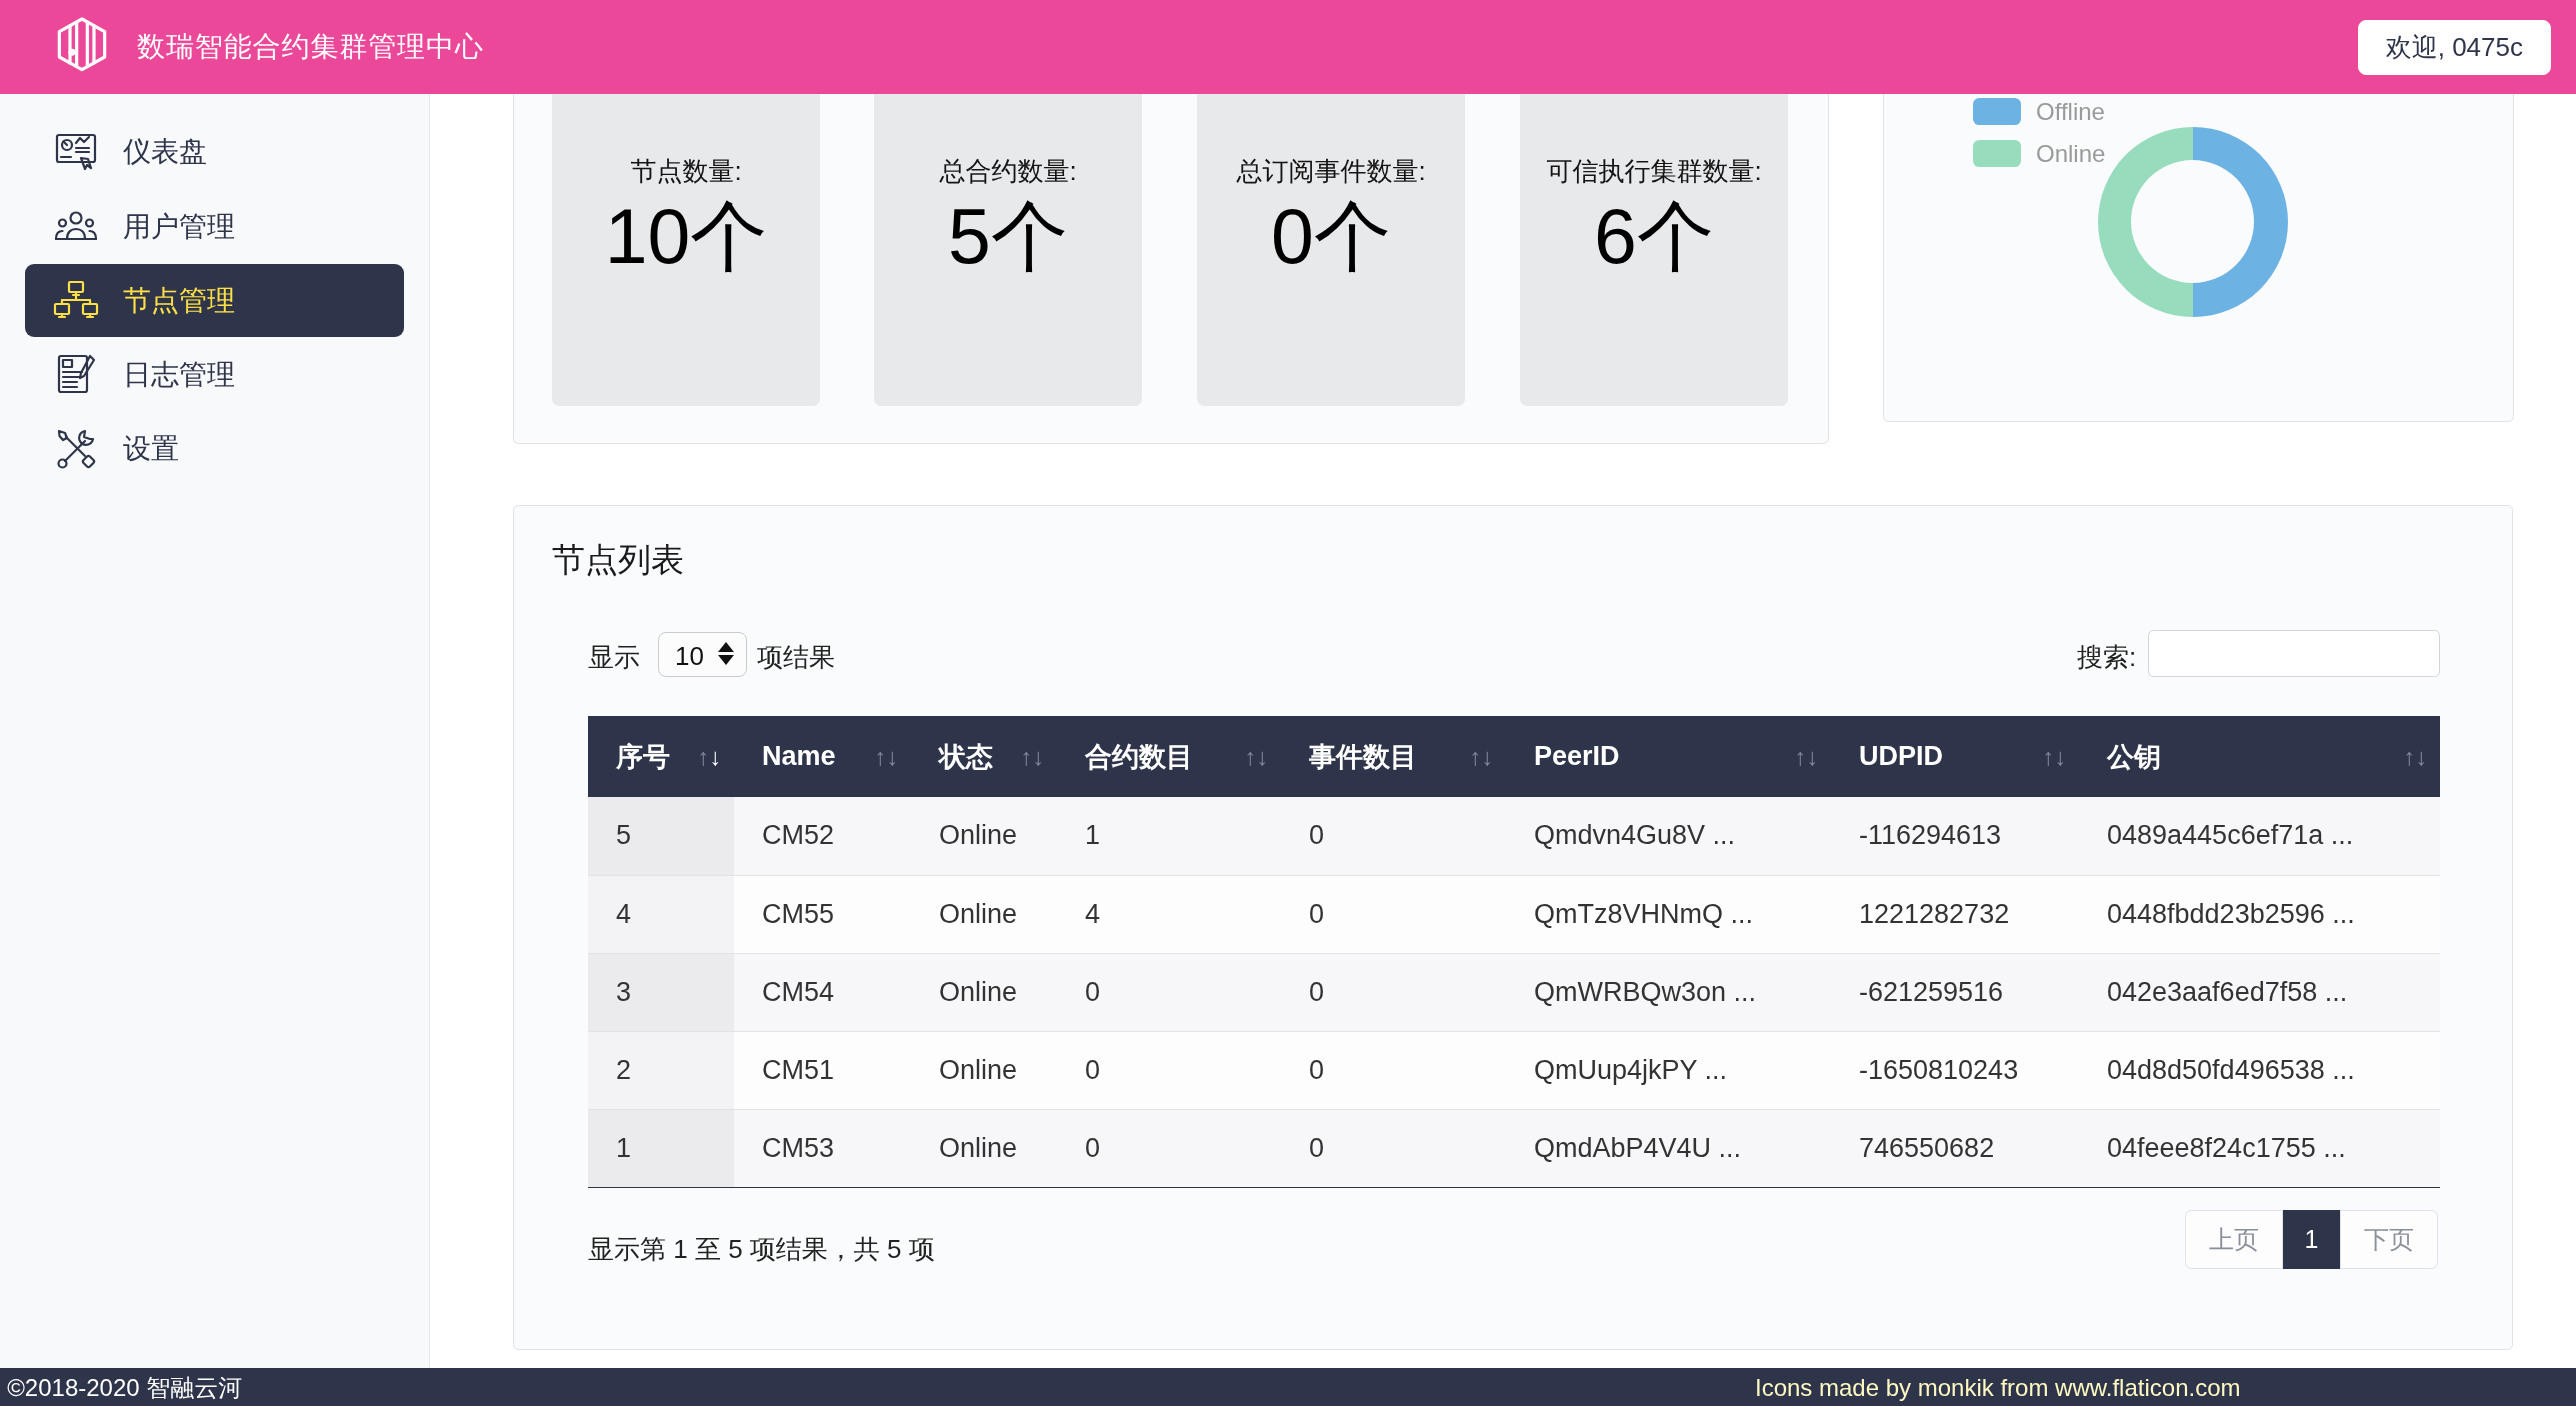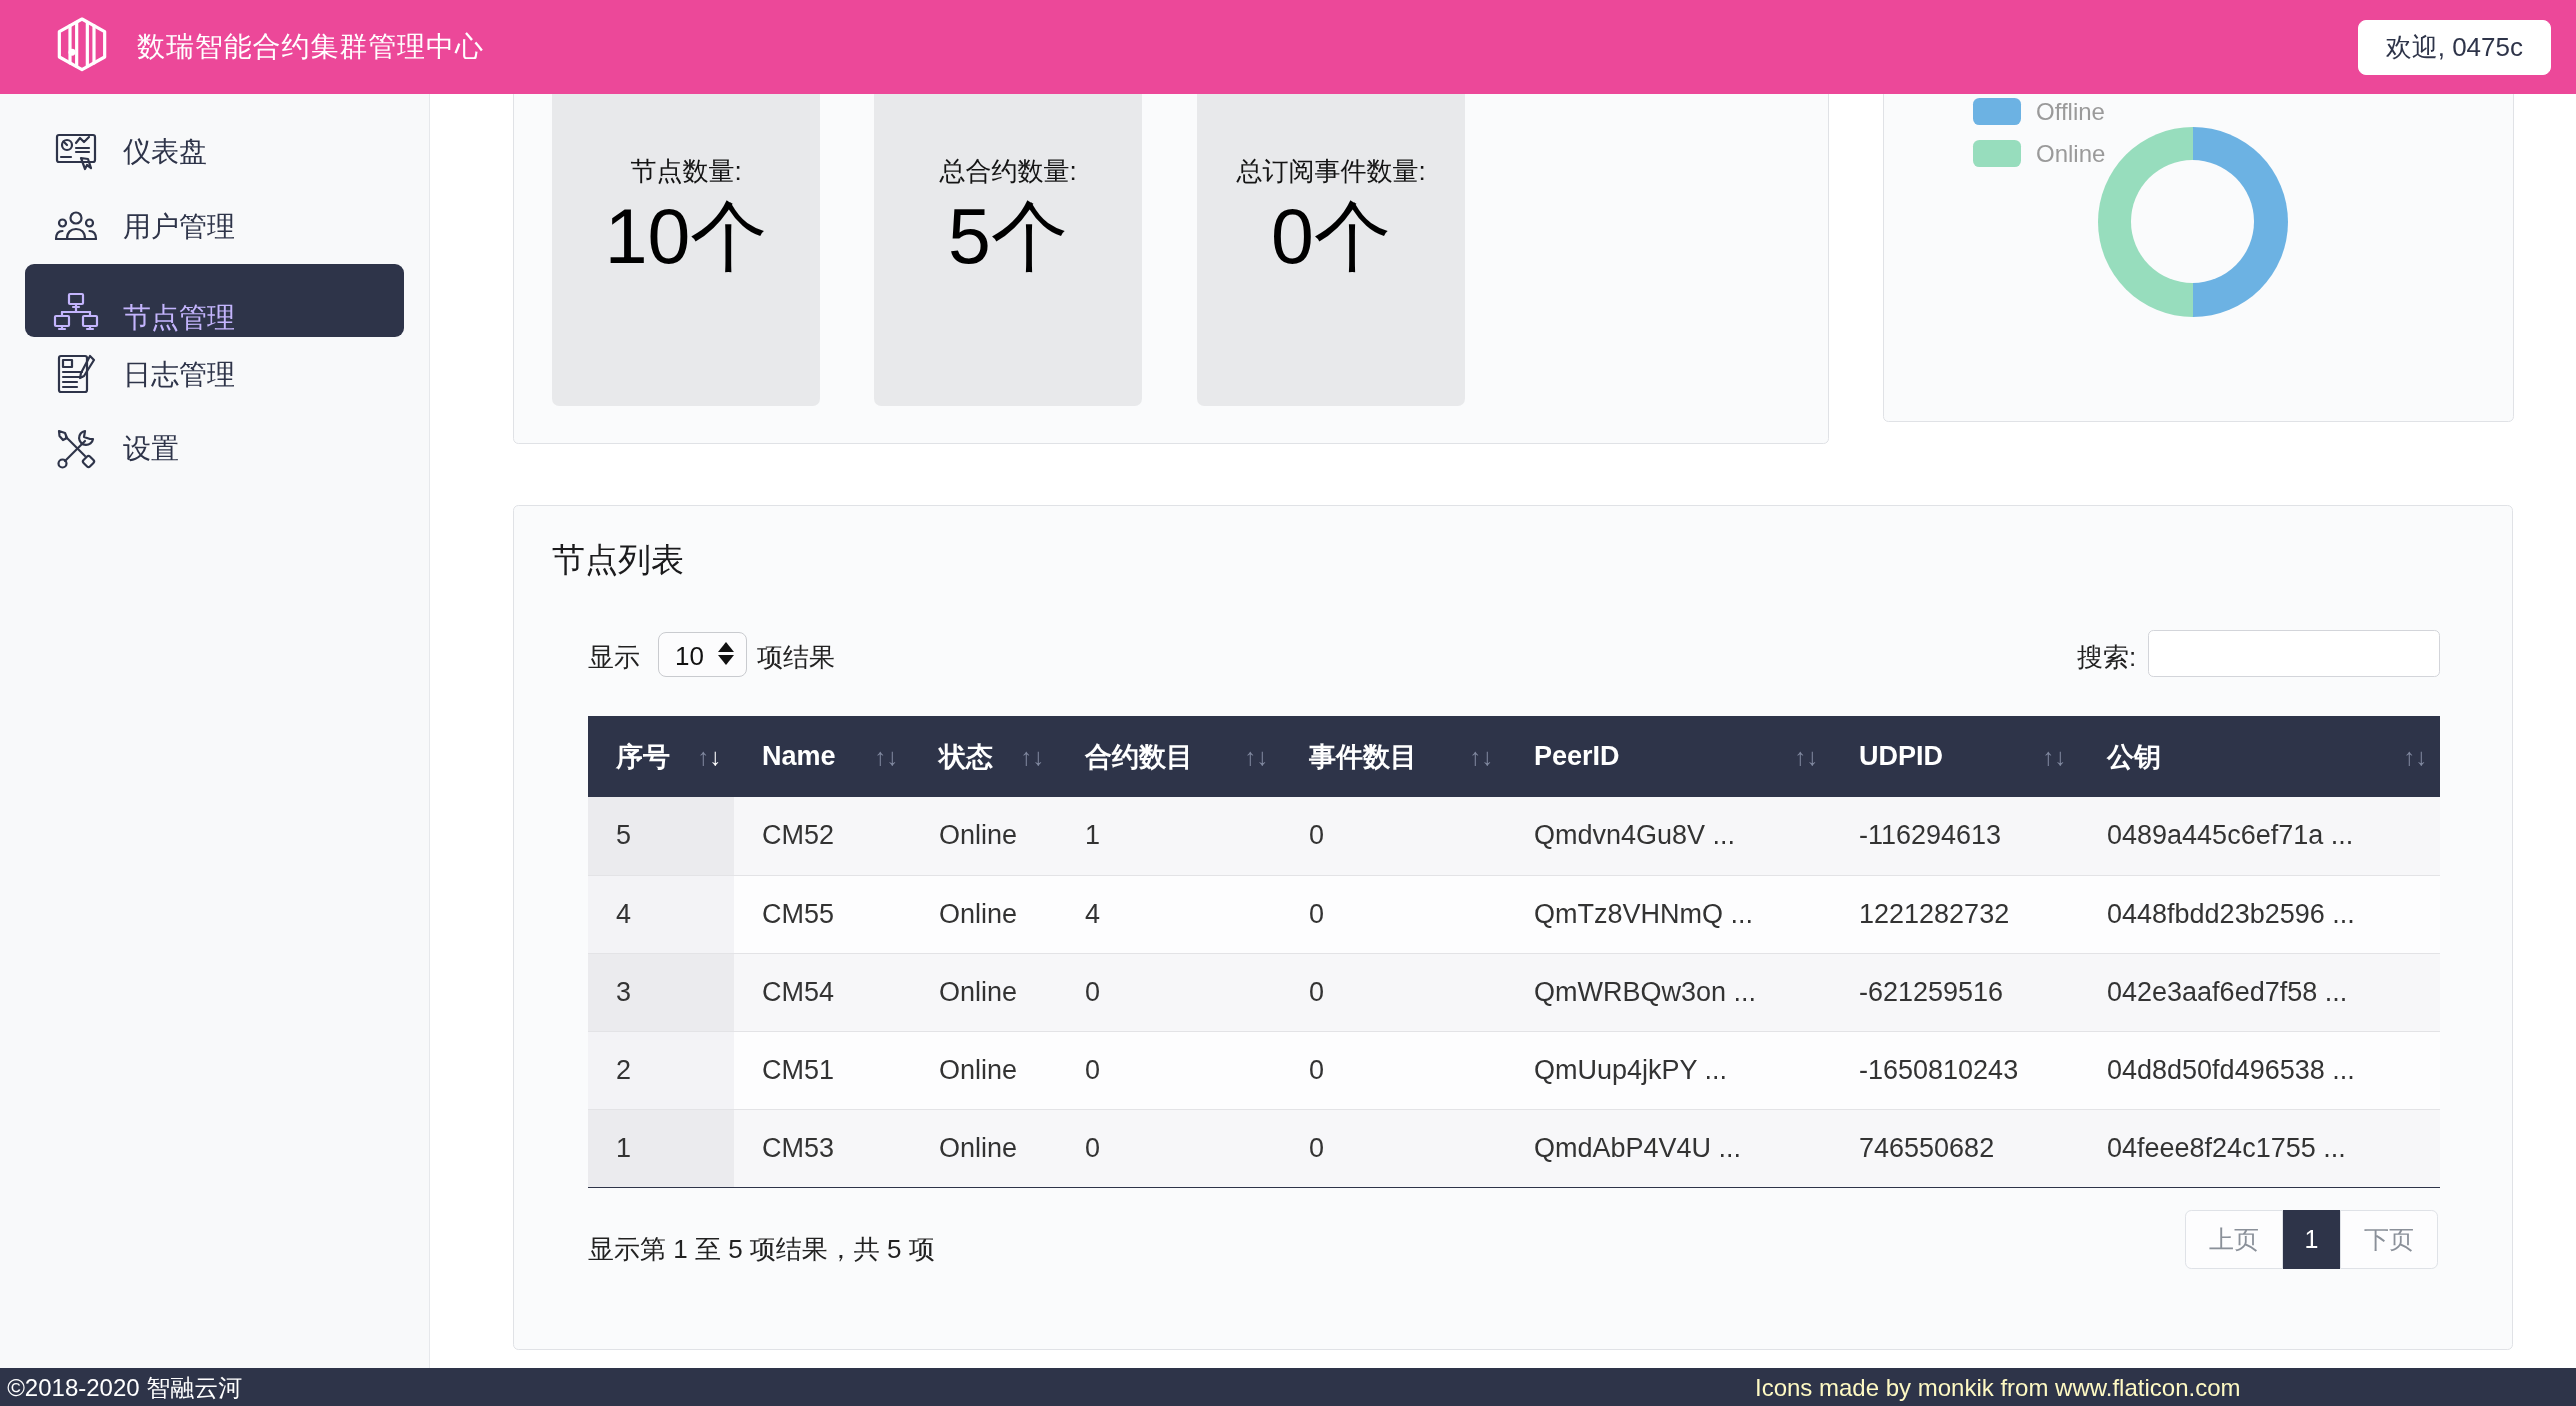--- a/index.html
+++ b/index.html
@@ -18,21 +18,21 @@
   
   .footer{position:absolute;left:0;top:1368px;width:2576px;height:38px;background:#2e3449;z-index:20;}
   .footer-copy{position:absolute;left:7.2px;top:0;height:38px;line-height:40px;color:#fff;font-size:24px;}
   .footer-credit{position:absolute;left:1755px;top:0;height:29px;line-height:40px;color:#fef9c3;font-size:24px;}
   
   .sidebar{position:absolute;left:0;top:94px;width:430px;height:1274px;background:#f8f9fa;
     border-right:0.9px solid #e6e8eb;z-index:5;}
   .nav-item{position:absolute;left:25px;width:379px;height:73px;border-radius:9px;display:flex;
     align-items:center;padding-left:27px;color:#2e3449;font-size:28px;cursor:pointer;}
   .nav-item .nav-icon{width:48px;height:48px;flex:0 0 auto;margin-right:23px;}
-  .nav-item.active{background:#2e3449;color:#c4b5fd;align-items:flex-end;}
+  .nav-item.active{background:#2e3449;color:#fde047;}
   
   .panel{position:absolute;background:#fafbfc;border:0.9px solid #e0e2e6;border-radius:5.4px;z-index:1;}
   .stats-panel{left:513px;top:76px;width:1316px;height:368px;}
   .stat-card{position:absolute;top:9px;width:268px;height:320px;background:#e8e9eb;border-radius:7.2px;text-align:center;}
   .stat-label{position:absolute;left:0;top:68px;width:100%;font-size:26px;color:#141414;}
   .stat-value{position:absolute;left:0;top:100px;width:100%;font-size:77px;color:#000;}
   .chart-panel{left:1883px;top:76px;width:631px;height:346px;}
   .legend-swatch{position:absolute;width:48px;height:27px;border-radius:6.3px;}
   .legend-label{position:absolute;font-size:24px;color:#9a9a9a;line-height:27px;}
   .donut{position:absolute;left:214px;top:50px;width:190px;height:190px;border-radius:50%;
@@ -85,20 +85,24 @@
       <div class="stat-label">节点数量:</div>
       <div class="stat-value">10个</div>
     </div>
     <div class="stat-card" style="left:360px;">
       <div class="stat-label">总合约数量:</div>
       <div class="stat-value">5个</div>
     </div>
     <div class="stat-card" style="left:683px;">
       <div class="stat-label">总订阅事件数量:</div>
       <div class="stat-value">0个</div>
+    </div>
+    <div class="stat-card" style="left:1006px;">
+      <div class="stat-label">可信执行集群数量:</div>
+      <div class="stat-value">6个</div>
     </div>
   </div>
 
   <div class="panel chart-panel">
     <div class="legend-swatch" style="left:89px;top:20.6px;background:#6cb2e3;"></div>
     <div class="legend-label" style="left:152px;top:20.6px;">Offline</div>
     <div class="legend-swatch" style="left:89px;top:63px;background:#97ddbd;"></div>
     <div class="legend-label" style="left:152px;top:63px;">Online</div>
     <div class="donut">
       <div class="donut-hole"></div>

